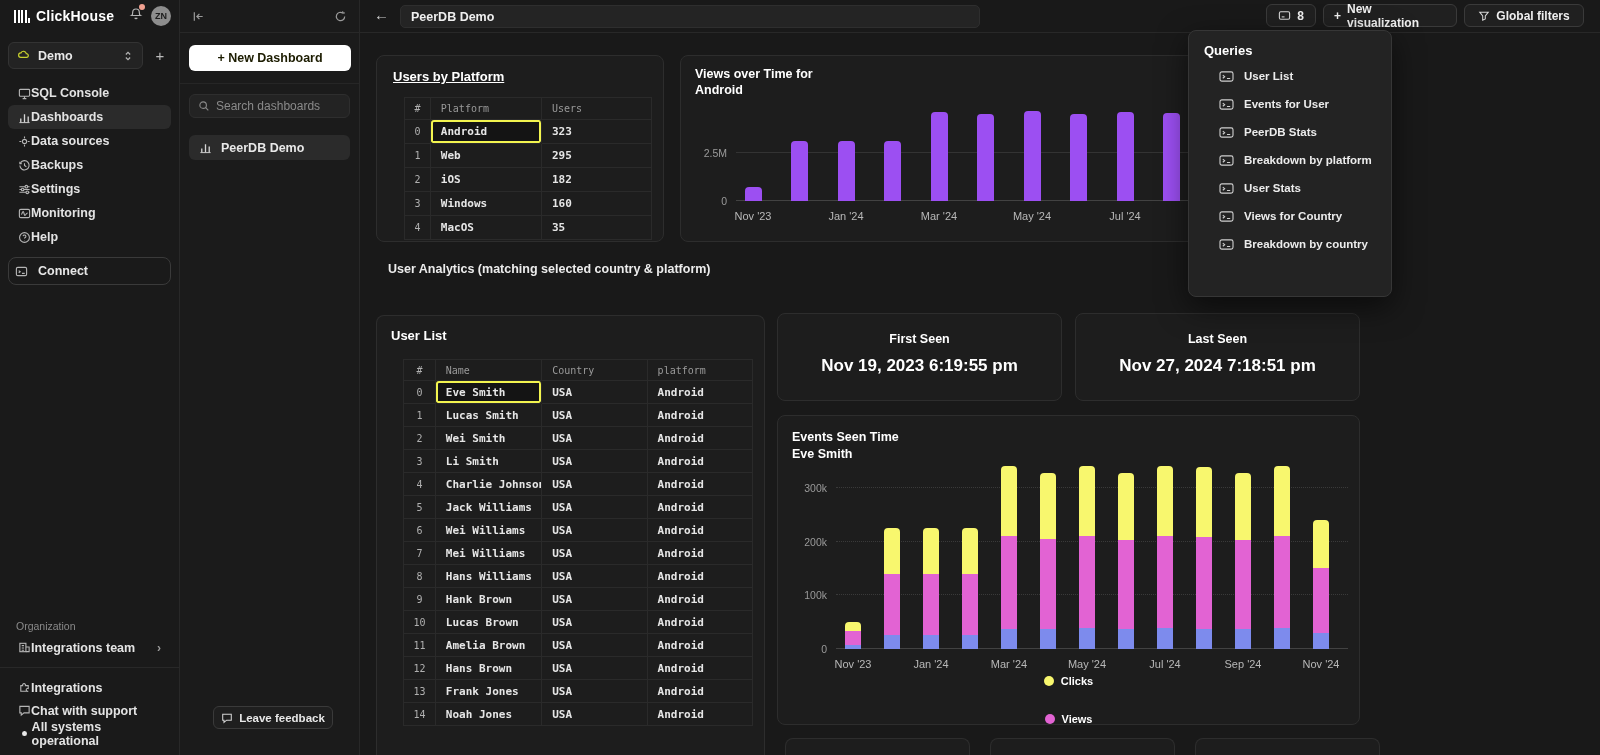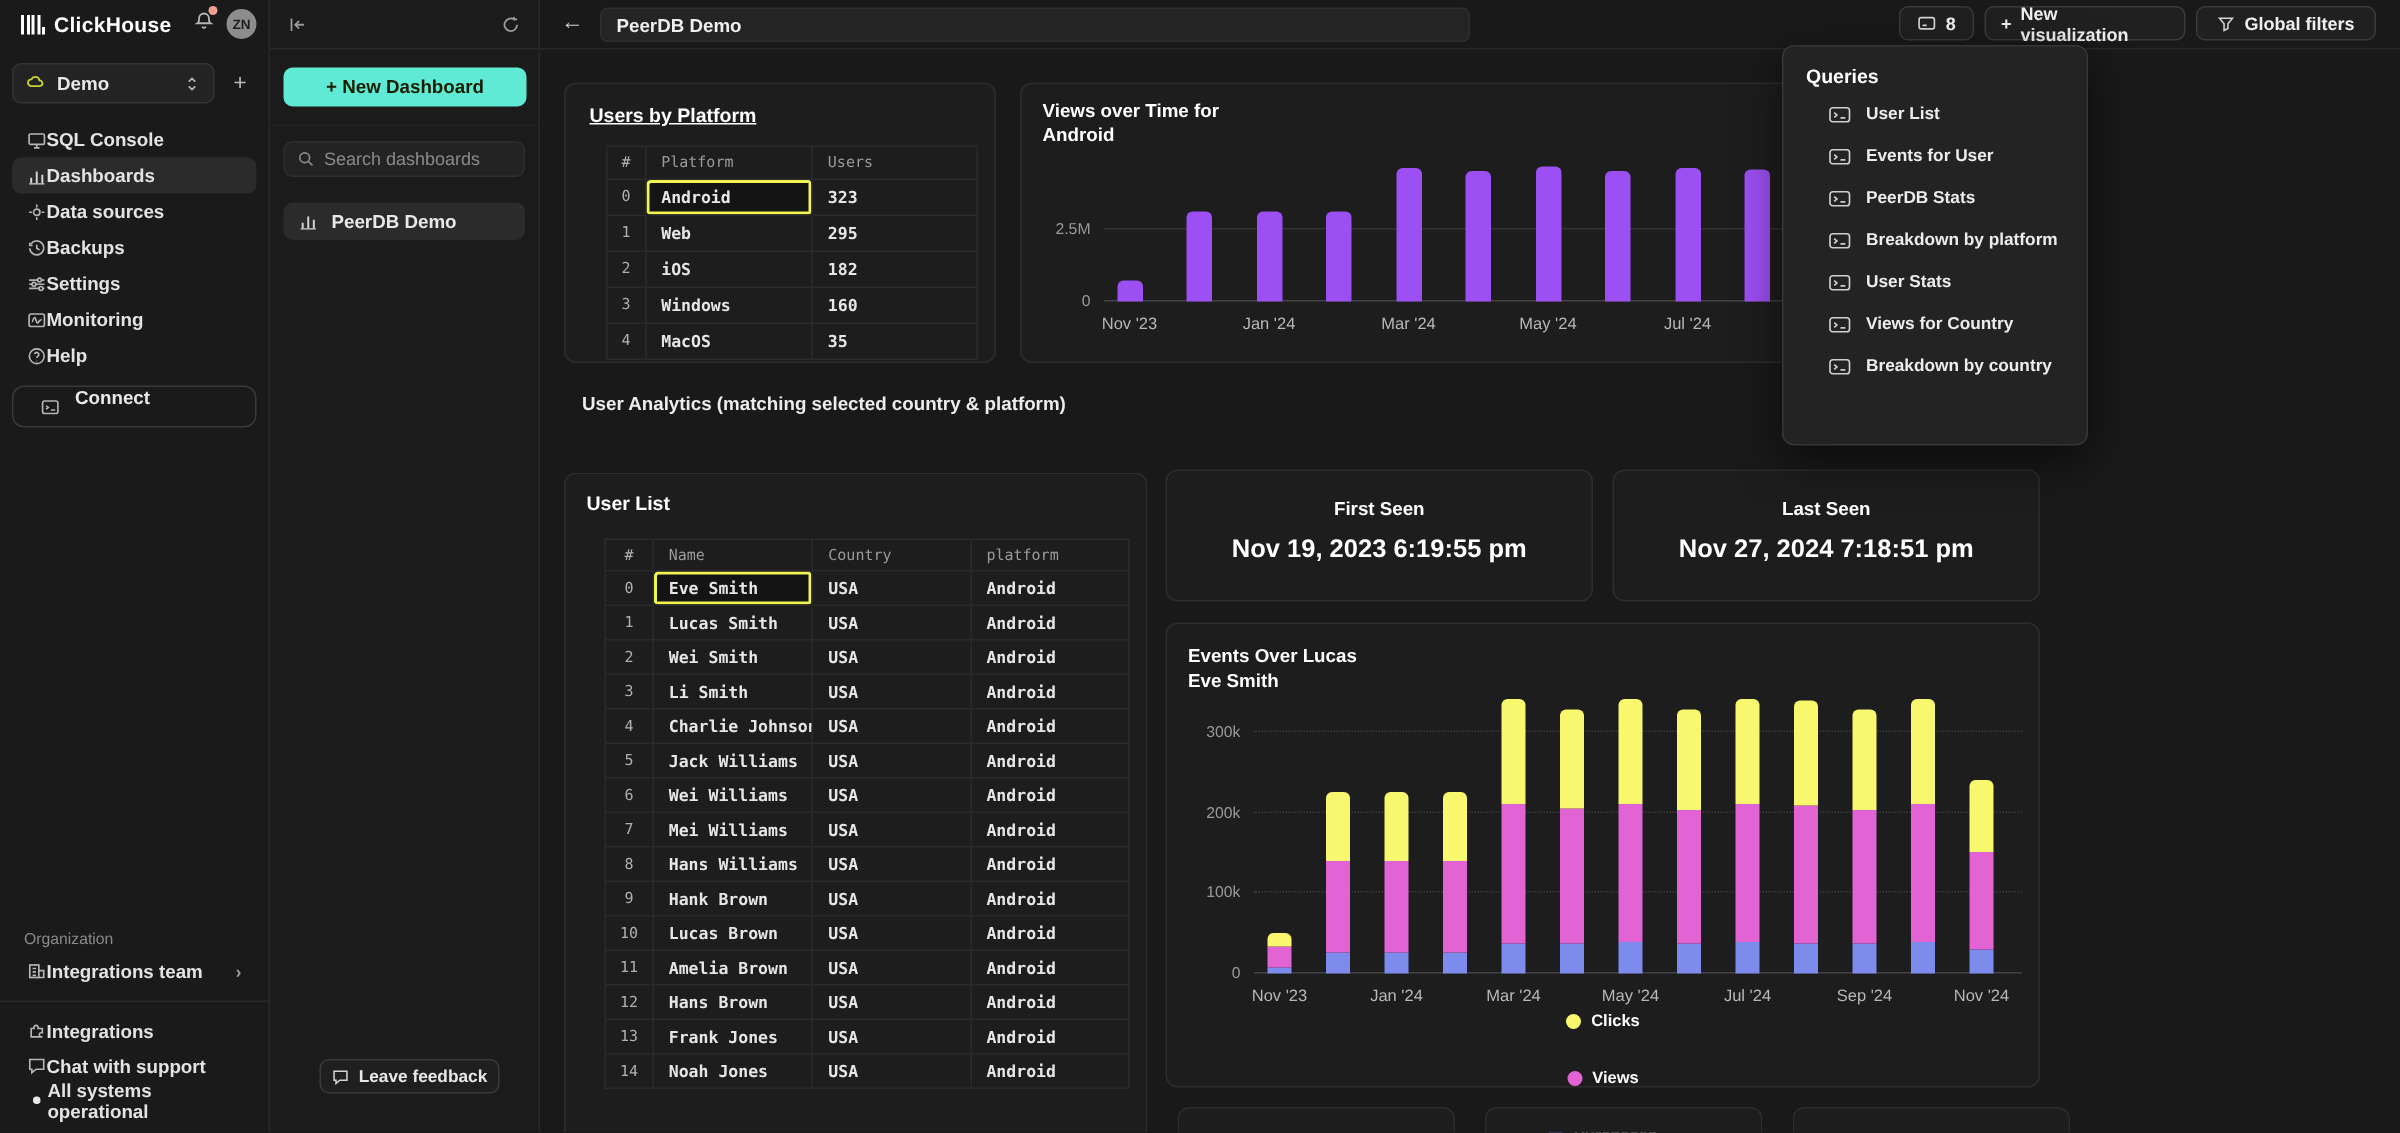--- a/index.html
+++ b/index.html
@@ -23,35 +23,35 @@
   .org-select { flex:1; display:flex; align-items:center; gap:8px; height:27px; padding:0 8px;
     background:#232323; border:1px solid #333; border-radius:6px; cursor:pointer; }
   .org-select .lbl { flex:1; font-size:12.5px; font-weight:700; }
   .plus-btn { width:22px; height:22px; display:flex; align-items:center; justify-content:center;
     color:#bbb; font-size:15px; border-radius:4px; cursor:pointer; }
   .nav { padding:6px 8px 0 8px; }
   .nav-item { display:flex; align-items:center; height:24px; padding:0 10px;
     border-radius:6px; font-size:12.5px; font-weight:600; color:#e3e3e3; cursor:pointer; }
   .nav-item.active { background:#2b2b2b; }
   .connect-box { margin:8px 8px 0 8px; border:1px solid #3a3a3a; border-radius:8px;
-    height:28px; display:flex; gap:10px; padding:0 18px;
+    height:28px; display:flex; align-items:center; gap:10px; padding:0 6px;
     font-size:12.5px; font-weight:600; cursor:pointer; }
   .sb-bottom { position:absolute; left:0; bottom:0; width:100%; }
   .org-label { color:#8a8a8a; font-size:10.5px; padding:6px 16px 4px 16px; }
   .divider-h { border-top:1px solid #282828; margin:8px 0; }
   .sb-bottom .nav-item { margin:0 8px; height:23px; }
   .chev-right { margin-left:auto; color:#9a9a9a; font-size:12px; }
   .status-dot { width:5px; height:5px; border-radius:50%; background:#e8e8e8; margin:0 5px 0 4px; }
 
   
   .panel2 { position:absolute; left:180px; top:0; width:180px; height:755px;
     background:#1b1b1b; border-right:1px solid #282828; }
   .p2-top { height:33px; border-bottom:1px solid #282828; display:flex; align-items:center;
     justify-content:space-between; padding:0 12px; color:#9a9a9a; }
-  .btn-newdash { margin:12px 9px 0 9px; height:26px; background:#5eead4; color:#1c1c00;
+  .btn-newdash { margin:12px 9px 0 9px; height:26px; background:#ffffff; color:#1c1c00;
     border:none; border-radius:6px; width:162px; font-size:12.5px; font-weight:700; cursor:pointer; }
   .p2-div { border-top:1px solid #262626; margin-top:12px; }
   .search-box { margin:10px 9px 0 9px; height:24px; background:#232323; border:1px solid #2e2e2e;
     border-radius:6px; display:flex; align-items:center; gap:6px; padding:0 8px; }
   .search-box input { background:transparent; border:none; outline:none; color:#cfcfcf;
     font-size:12px; width:120px; font-family:"Liberation Sans",sans-serif; }
   .search-box input::placeholder { color:#8a8a8a; }
   .dash-item { margin:17px 9px 0 9px; height:25px; background:#2b2b2b; border-radius:6px;
     display:flex; align-items:center; gap:9px; padding:0 10px; font-size:12.5px; font-weight:700; cursor:pointer; }
   .btn-feedback { position:absolute; left:33px; bottom:26px; width:120px; height:23px;
@@ -597,21 +597,21 @@
     <div class="card" style="left:417px; top:313px; width:285px; height:88px;">
       <div class="stat-label">First Seen</div>
       <div class="stat-value">Nov 19, 2023 6:19:55 pm</div>
     </div>
     <div class="card" style="left:715px; top:313px; width:285px; height:88px;">
       <div class="stat-label">Last Seen</div>
       <div class="stat-value">Nov 27, 2024 7:18:51 pm</div>
     </div>
 
     <div class="card" style="left:417px; top:415px; width:583px; height:310px;">
-      <div class="card-title" style="margin:14px 0 0 14px; font-size:12.5px;">Events Over Lucas</div>
+      <div class="card-title" style="margin:14px 0 0 14px; font-size:12.5px;">Events Seen Time</div>
       <div class="card-title" style="margin:3px 0 0 14px; font-size:12.5px;">Eve Smith</div>
       <div class="plot" id="plot-events" style="left:58px; top:45px; width:512px; height:188px;">
           <div class="gridline base" style="bottom: 0px;"></div>
           <div class="ytick" style="bottom: 0px; transform: translateY(50%);">0</div>
           <div class="gridline dotted" style="bottom: 53.7143px;"></div>
           <div class="ytick" style="bottom: 53.7143px; transform: translateY(50%);">100k</div>
           <div class="gridline dotted" style="bottom: 107.429px;"></div>
           <div class="ytick" style="bottom: 107.429px; transform: translateY(50%);">200k</div>
           <div class="gridline dotted" style="bottom: 161.143px;"></div>
           <div class="ytick" style="bottom: 161.143px; transform: translateY(50%);">300k</div>

